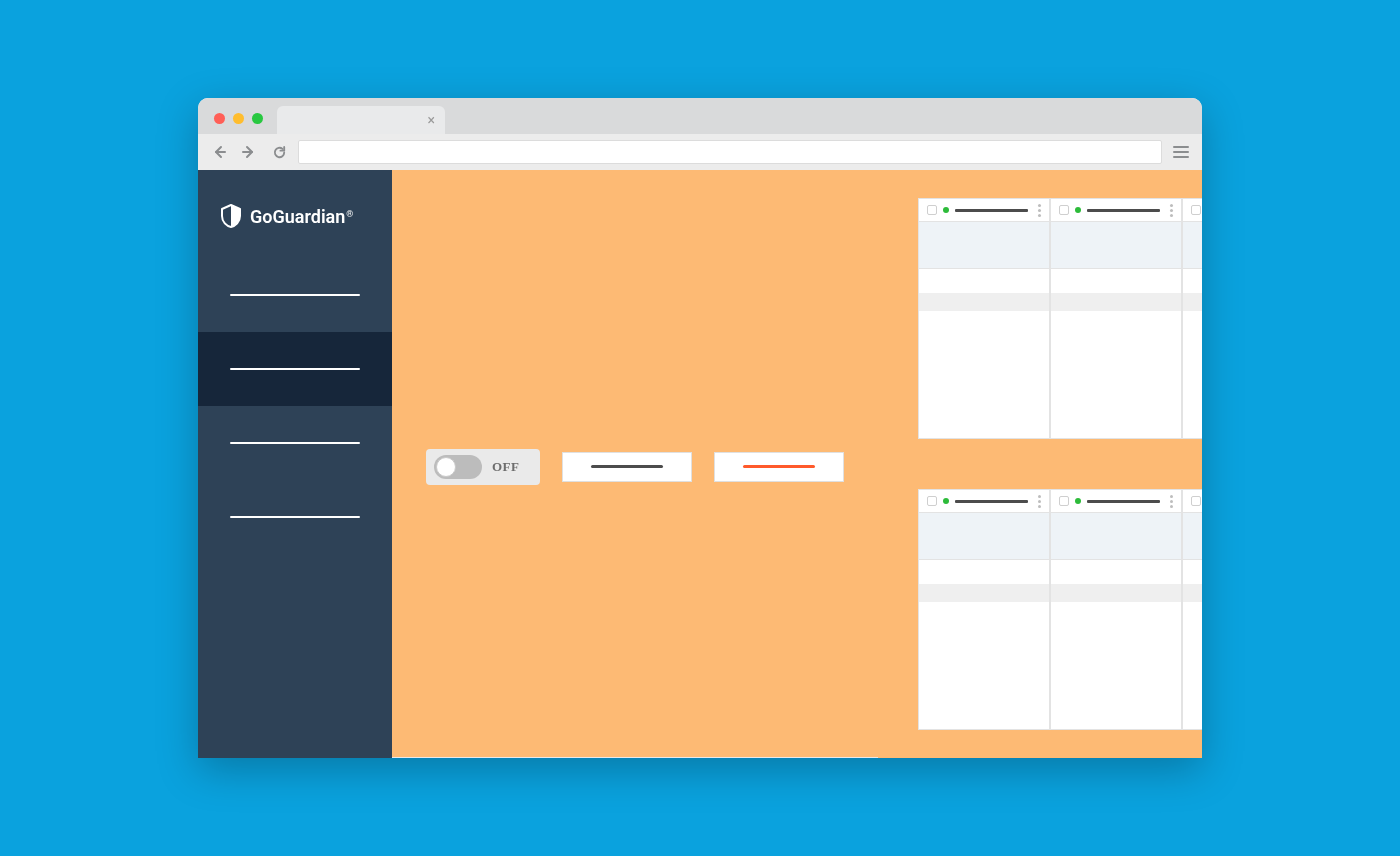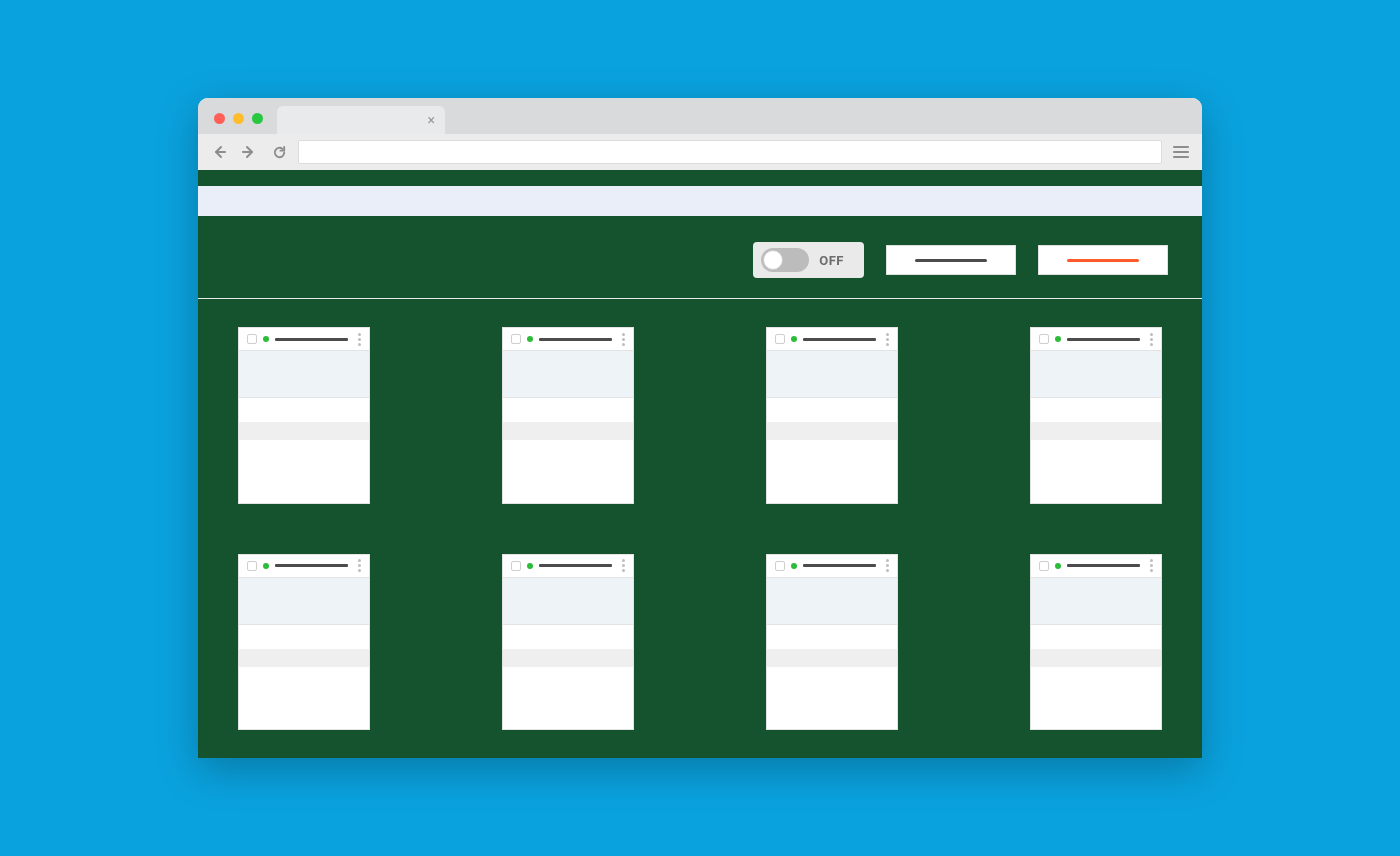--- a/index.html
+++ b/index.html
@@ -122,24 +122,25 @@
   .nav-item.active { background:#16263a; }
   .nav-line {
     width: 130px;
     height: 2px;
     background: #ffffff;
     border-radius:1px;
   }
 
   .content {
     flex:1;
-    background:#14532d;
-    display:flex;
-    flex-direction:column;
+    background:#fdba74;
+    display:flex;
+    flex-direction:row;
     min-width:0;
+    font-family:Liberation Serif, serif;
   }
   .banner {
     height: 30px;
     background:#e9eef8;
     margin:16px 0 0 0;
   }
   .controls-row {
     display:flex;
     align-items:center;
     justify-content:flex-end;
@@ -246,20 +247,45 @@
     <div class="url-bar"></div>
     <div class="hamburger">
       <span></span>
       <span></span>
       <span></span>
     </div>
   </div>
 
   <div class="app">
 
+    <aside class="sidebar">
+      <div class="logo">
+        <svg width="22" height="24" viewBox="0 0 22 24">
+          <path d="M11 1 L20 5 V12 C20 18 15.5 22 11 23 C6.5 22 2 18 2 12 V5 Z" fill="none" stroke="#ffffff" stroke-width="2" stroke-linejoin="round"></path>
+          <path d="M11 1 L20 5 V12 C20 18 15.5 22 11 23 Z" fill="#ffffff"></path>
+        </svg>
+        <span>
+          <span>GoGuardian</span><span class="reg">®</span>
+        </span>
+      </div>
+      <ul class="nav-list">
+        <li class="nav-item">
+            <span class="nav-line"></span>
+          </li>
+        <li class="nav-item active">
+            <span class="nav-line"></span>
+          </li>
+        <li class="nav-item">
+            <span class="nav-line"></span>
+          </li>
+        <li class="nav-item">
+            <span class="nav-line"></span>
+          </li>
+      </ul>
+    </aside>
 
     <main class="content">
       <div class="banner"></div>
 
       <div class="controls-row">
         <div class="toggle">
           <div class="toggle-track">
             <div class="toggle-thumb"></div>
           </div>
           <span class="toggle-label">OFF</span>

